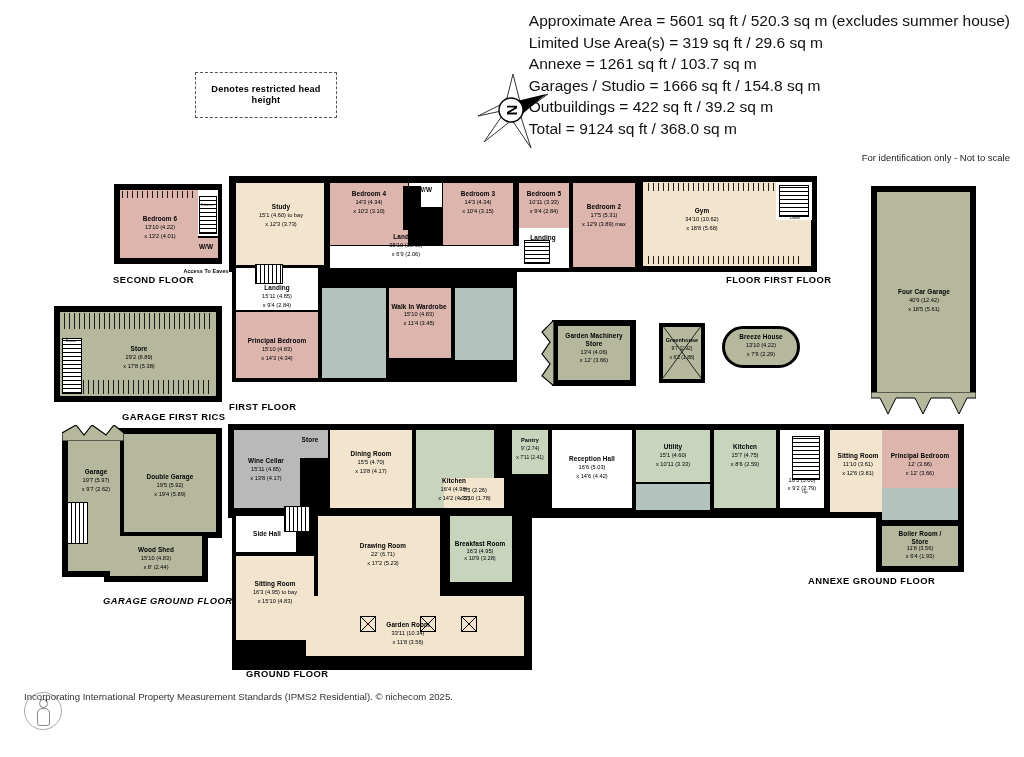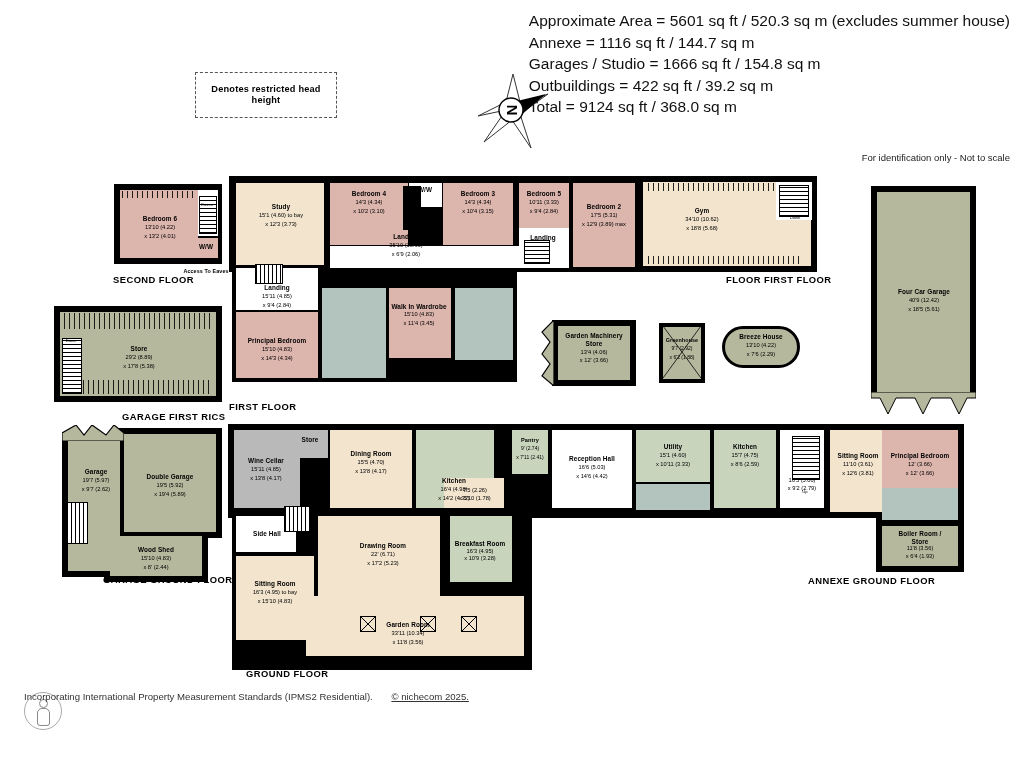--- a/index.html
+++ b/index.html
@@ -57,21 +57,22 @@
   .fig .head{position:absolute;left:14px;top:6px;width:7px;height:7px;border:1px solid #888;border-radius:50%;}
   .fig .body{position:absolute;left:12px;top:15px;width:11px;height:16px;border:1px solid #888;border-radius:5px 5px 3px 3px;}
 </style>
 </head>
 <body>
 
 <div id="stage">
 
   <div class="areas">
     <div class="ln">Approximate Area = 5601 sq ft / 520.3 sq m (excludes summer house)</div>
-    <div class="ln">Annexe = 1116 sq ft / 144.7 sq m</div>
+    <div class="ln">Limited Use Area(s) = 319 sq ft / 29.6 sq m</div>
+    <div class="ln">Annexe = 1261 sq ft / 103.7 sq m</div>
     <div class="ln">Garages / Studio = 1666 sq ft / 154.8 sq m</div>
     <div class="ln">Outbuildings = 422 sq ft / 39.2 sq m</div>
     <div class="ln">Total = 9124 sq ft / 368.0 sq m</div>
   </div>
   <div class="notscale">For identification only - Not to scale</div>
 
   <div class="legend">
     <span>Denotes restricted head height</span>
   </div>
 
@@ -241,21 +242,21 @@
   <div class="lbl" style="left:130px;top:473px;width:80px;">
     <span class="nm">Double Garage</span>
     <span class="dm">19'5 (5.92)</span>
     <span class="dm">x 19'4 (5.89)</span>
   </div>
   <div class="lbl" style="left:118px;top:546px;width:76px;">
     <span class="nm">Wood Shed</span>
     <span class="dm">15'10 (4.83)</span>
     <span class="dm">x 8' (2.44)</span>
   </div>
-  <div class="floorlbl" style="left:103px;top:574px;">GARAGE GROUND FLOOR</div>
+  <div class="floorlbl" style="left:103px;top:595px;font-style:italic;">GARAGE GROUND FLOOR</div>
 
   <div class="blk wall" style="left:552px;top:320px;width:84px;height:66px;"></div>
   <div class="blk room c-olive" style="left:558px;top:326px;width:72px;height:54px;"></div>
   <svg style="position:absolute;left:540px;top:320px;width:14px;height:66px;">
     <polygon points="14,0 14,66 2,56 10,44 2,34 10,22 2,12" fill="#b6b89d" stroke="#000" stroke-width="1.2"></polygon>
   </svg>
   <div class="lbl" style="left:556px;top:332px;width:76px;">
     <span class="nm" style="line-height:8px;">Garden Machinery Store</span>
     <span class="dm">13'4 (4.06)</span>
     <span class="dm">x 12' (3.66)</span>
@@ -418,17 +419,17 @@
   </div>
   <div class="floorlbl" style="left:808px;top:575px;">ANNEXE GROUND FLOOR</div>
 
   <div class="fig">
     <div class="head"></div>
       <div class="body"></div>
   </div>
   <div class="footer">
     <div class="ft">
       <span>Incorporating International Property Measurement Standards (IPMS2 Residential).</span>
-      <span style="margin-left:16px;text-decoration:underline;">© nichecom 2025.</span>
+      <span style="margin-left:0;">© nichecom 2025.</span>
     </div>
   </div>
 
 </div>
 
 </body></html>

